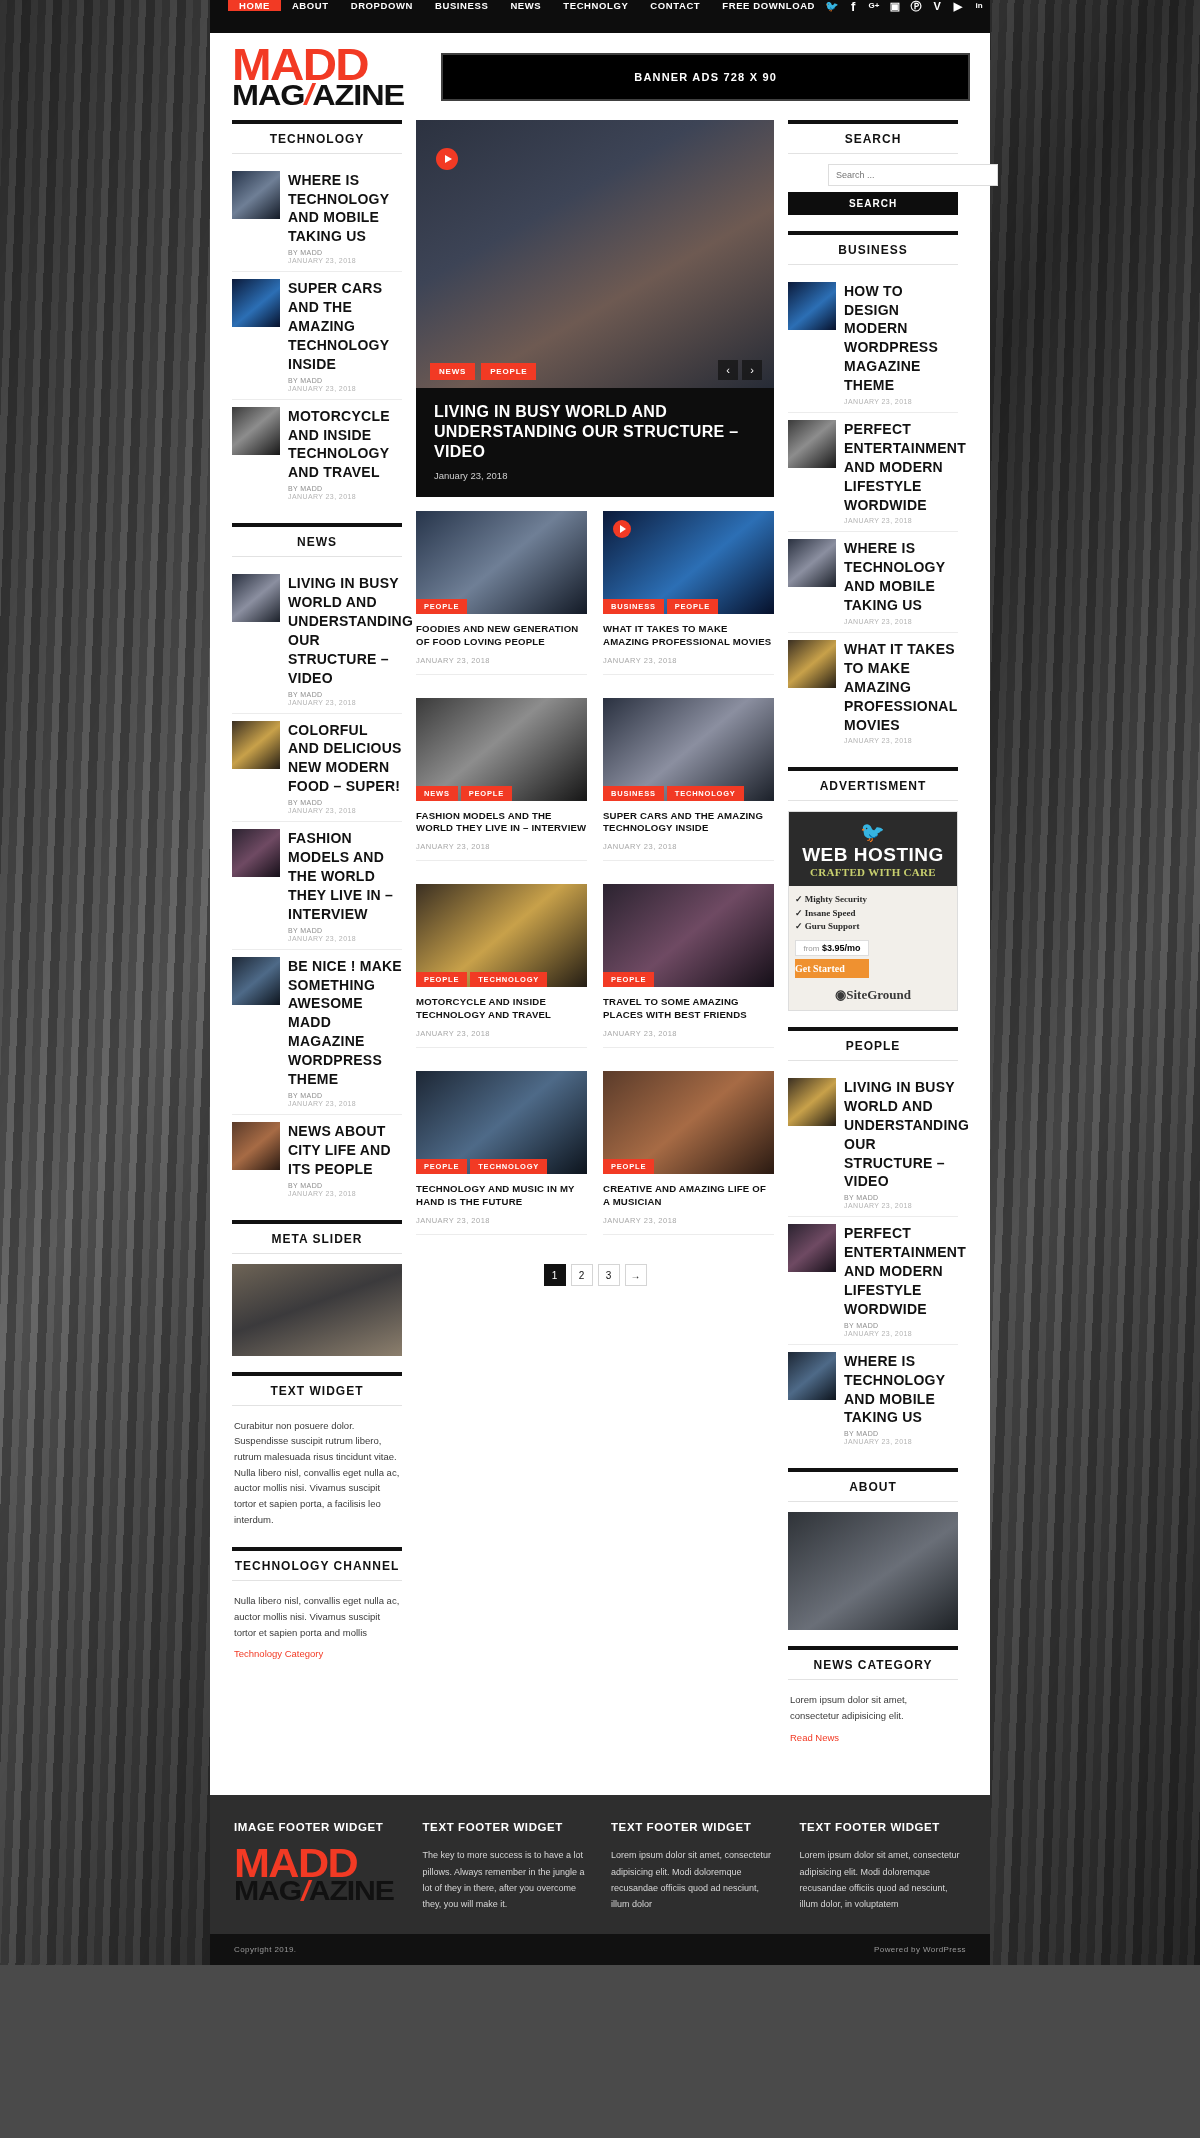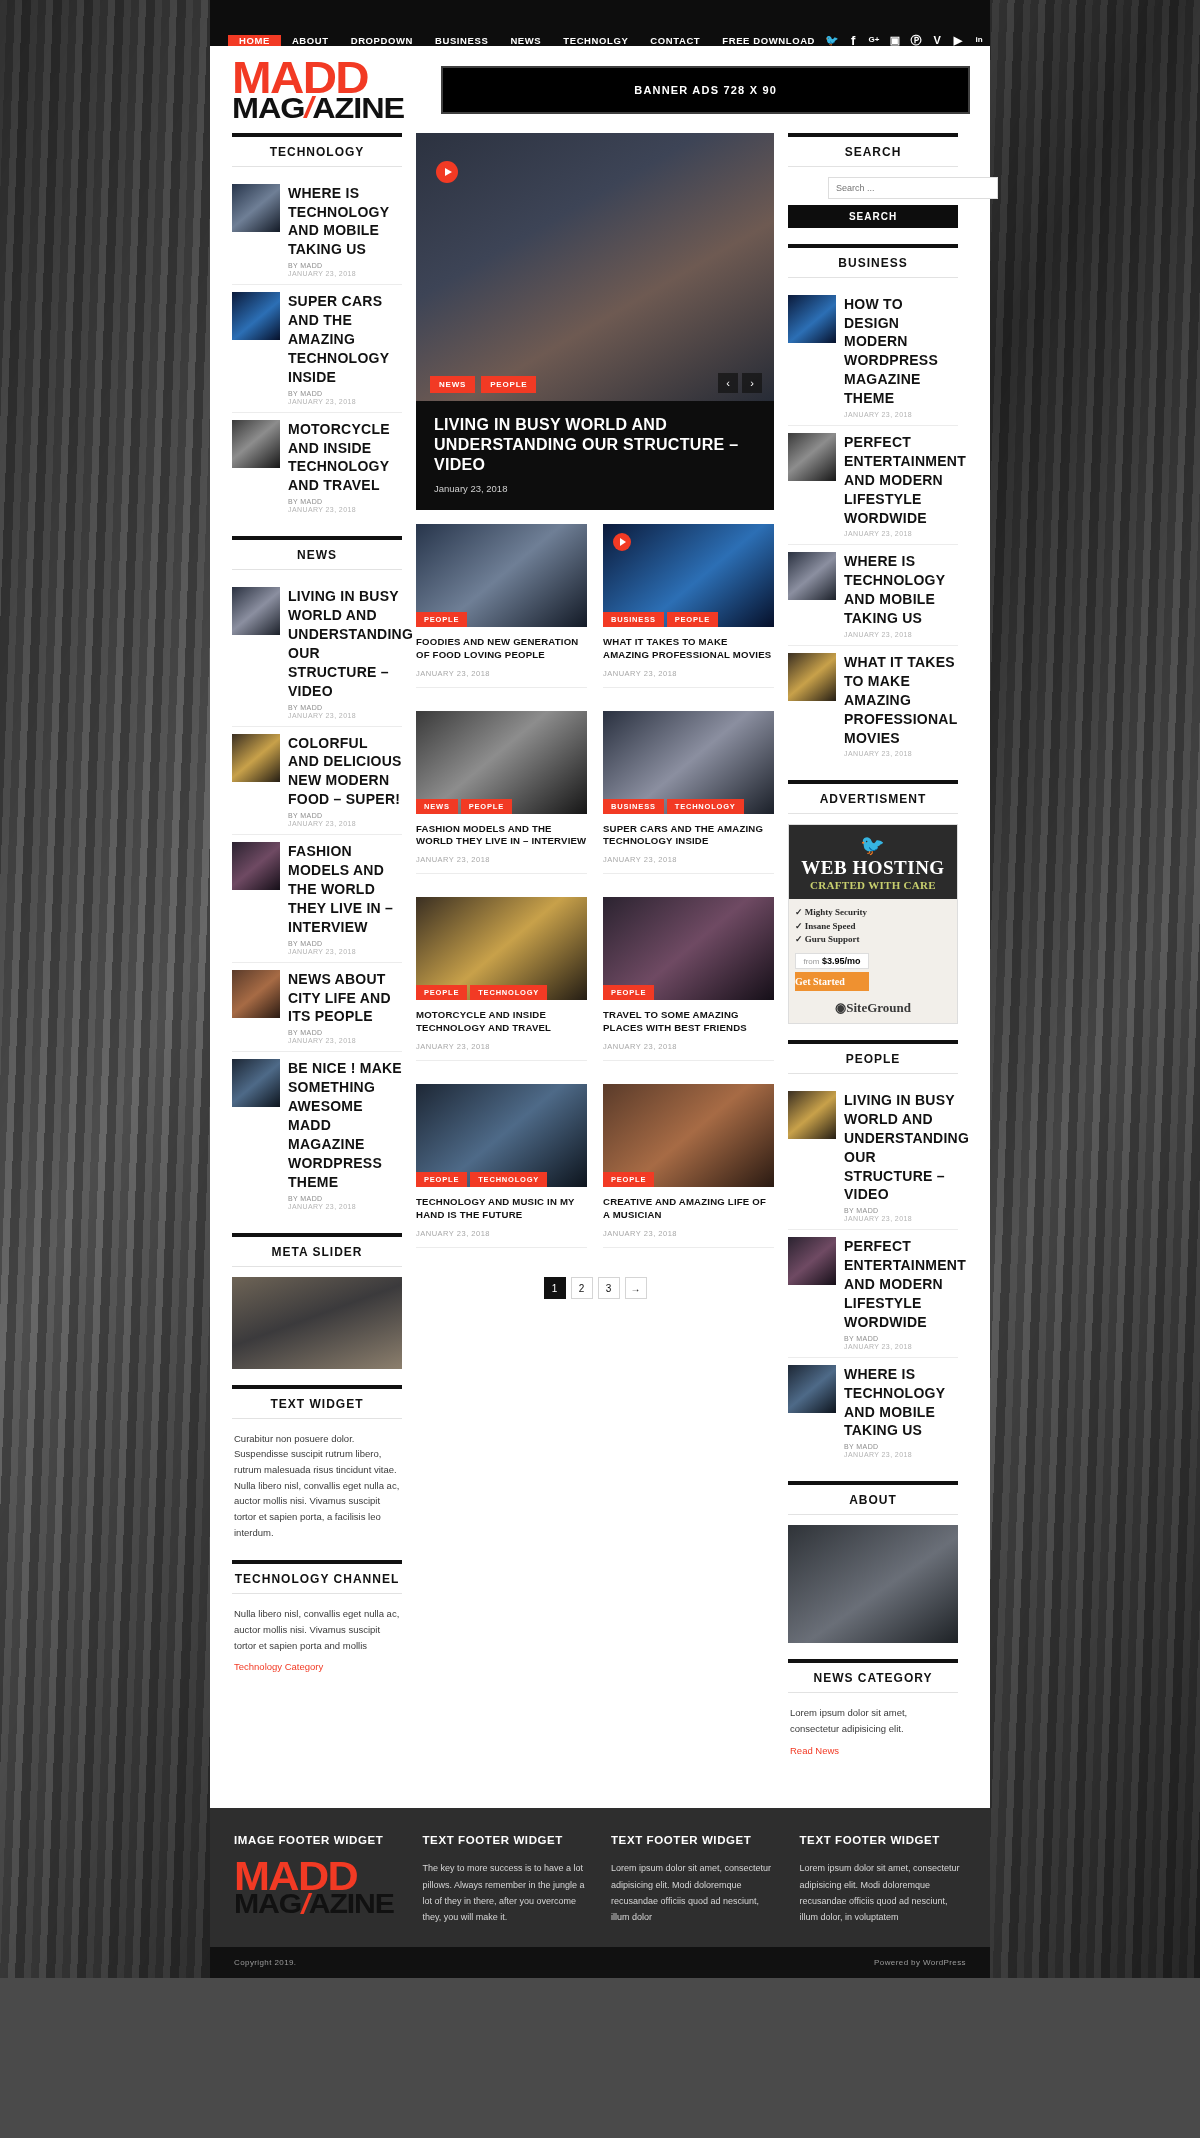--- a/index.html
+++ b/index.html
@@ -16,23 +16,23 @@
       #5f5f5f;
     padding: 0;
     position: relative;
   }
   .page-wrap { width: 1200px; position: relative; }
   .site { width: 780px; margin: 0 auto; background: #fff; position: relative; }
 
   
   .topbar {
     background: #0d0d0d;
-    height: 46px;
+    height: 33px;
     display: flex;
-    align-items: flex-end;
+    align-items: flex-start;
     justify-content: space-between;
     padding-left: 18px;
     padding-right: 12px;
   }
   .nav-menu { display: flex; align-items: stretch; }
   .nav-item {
     display: flex; align-items: center;
     padding: 0 11px;
     color: #fff;
     font-size: 9.5px;
@@ -203,21 +203,21 @@
     font-family: "Liberation Sans Narrow","Liberation Sans", sans-serif;
   }
 
   
   .ad-box { width: 100%; border: 1px solid #ddd; background: #f2efea; }
   .ad-top {
     background: #2b2b2b; padding: 10px 8px 8px; text-align: center; position: relative;
   }
   .ad-bird { font-size: 20px; color: #fff; line-height: 1; }
   .ad-h1 {
-    color: #fff; font-family: Liberation Serif, serif; font-weight: bold;
+    color: #fff; font-family: Liberation Sans, sans-serif; font-weight: bold;
     font-size: 19px; letter-spacing: .5px; margin-top: 2px;
   }
   .ad-h2 {
     color: #c8cf6e; font-family: "Liberation Serif", serif; font-weight: bold;
     font-size: 11px; letter-spacing: .3px;
   }
   .ad-mid { display: flex; padding: 7px 6px; gap: 6px; flex-direction: column; }
   .ad-feats { flex: 1; }
   .ad-feats div {
     font-size: 9px; font-weight: bold; color: #2a2a2a;
@@ -339,30 +339,30 @@
                 </div>
               </div>
               <div class="spost">
                 <div class="sthumb ph" style="background-image: linear-gradient(140deg, rgb(43, 35, 48), rgb(111, 74, 99) 50%, rgb(21, 15, 24));"></div>
                 <div class="sbody">
                   <div class="stitle">FASHION MODELS AND THE WORLD THEY LIVE IN – INTERVIEW</div>
                   <div class="smeta">BY MADD<span class="d">JANUARY 23, 2018</span></div>
                 </div>
               </div>
               <div class="spost">
+                <div class="sthumb ph" style="background-image: linear-gradient(140deg, rgb(29, 39, 53), rgb(78, 106, 136) 50%, rgb(13, 20, 29));"></div>
+                <div class="sbody">
+                  <div class="stitle">BE NICE ! MAKE SOMETHING AWESOME MADD MAGAZINE WORDPRESS THEME</div>
+                  <div class="smeta">BY MADD<span class="d">JANUARY 23, 2018</span></div>
+                </div>
+              </div>
+              <div class="spost">
                 <div class="sthumb ph" style="background-image: linear-gradient(140deg, rgb(90, 59, 42), rgb(167, 107, 69) 50%, rgb(42, 26, 18));"></div>
                 <div class="sbody">
                   <div class="stitle">NEWS ABOUT CITY LIFE AND ITS PEOPLE</div>
-                  <div class="smeta">BY MADD<span class="d">JANUARY 23, 2018</span></div>
-                </div>
-              </div>
-              <div class="spost">
-                <div class="sthumb ph" style="background-image: linear-gradient(140deg, rgb(29, 39, 53), rgb(78, 106, 136) 50%, rgb(13, 20, 29));"></div>
-                <div class="sbody">
-                  <div class="stitle">BE NICE ! MAKE SOMETHING AWESOME MADD MAGAZINE WORDPRESS THEME</div>
                   <div class="smeta">BY MADD<span class="d">JANUARY 23, 2018</span></div>
                 </div>
               </div>
             </div>
       </div>
 
       <div class="wblock">
         <div class="wtitle">META SLIDER</div>
         <div class="wimage ph" style="background-image:linear-gradient(160deg,#6e6456,#3b3a3c 45%,#8c7f6d);height:92px;"></div>
       </div>

